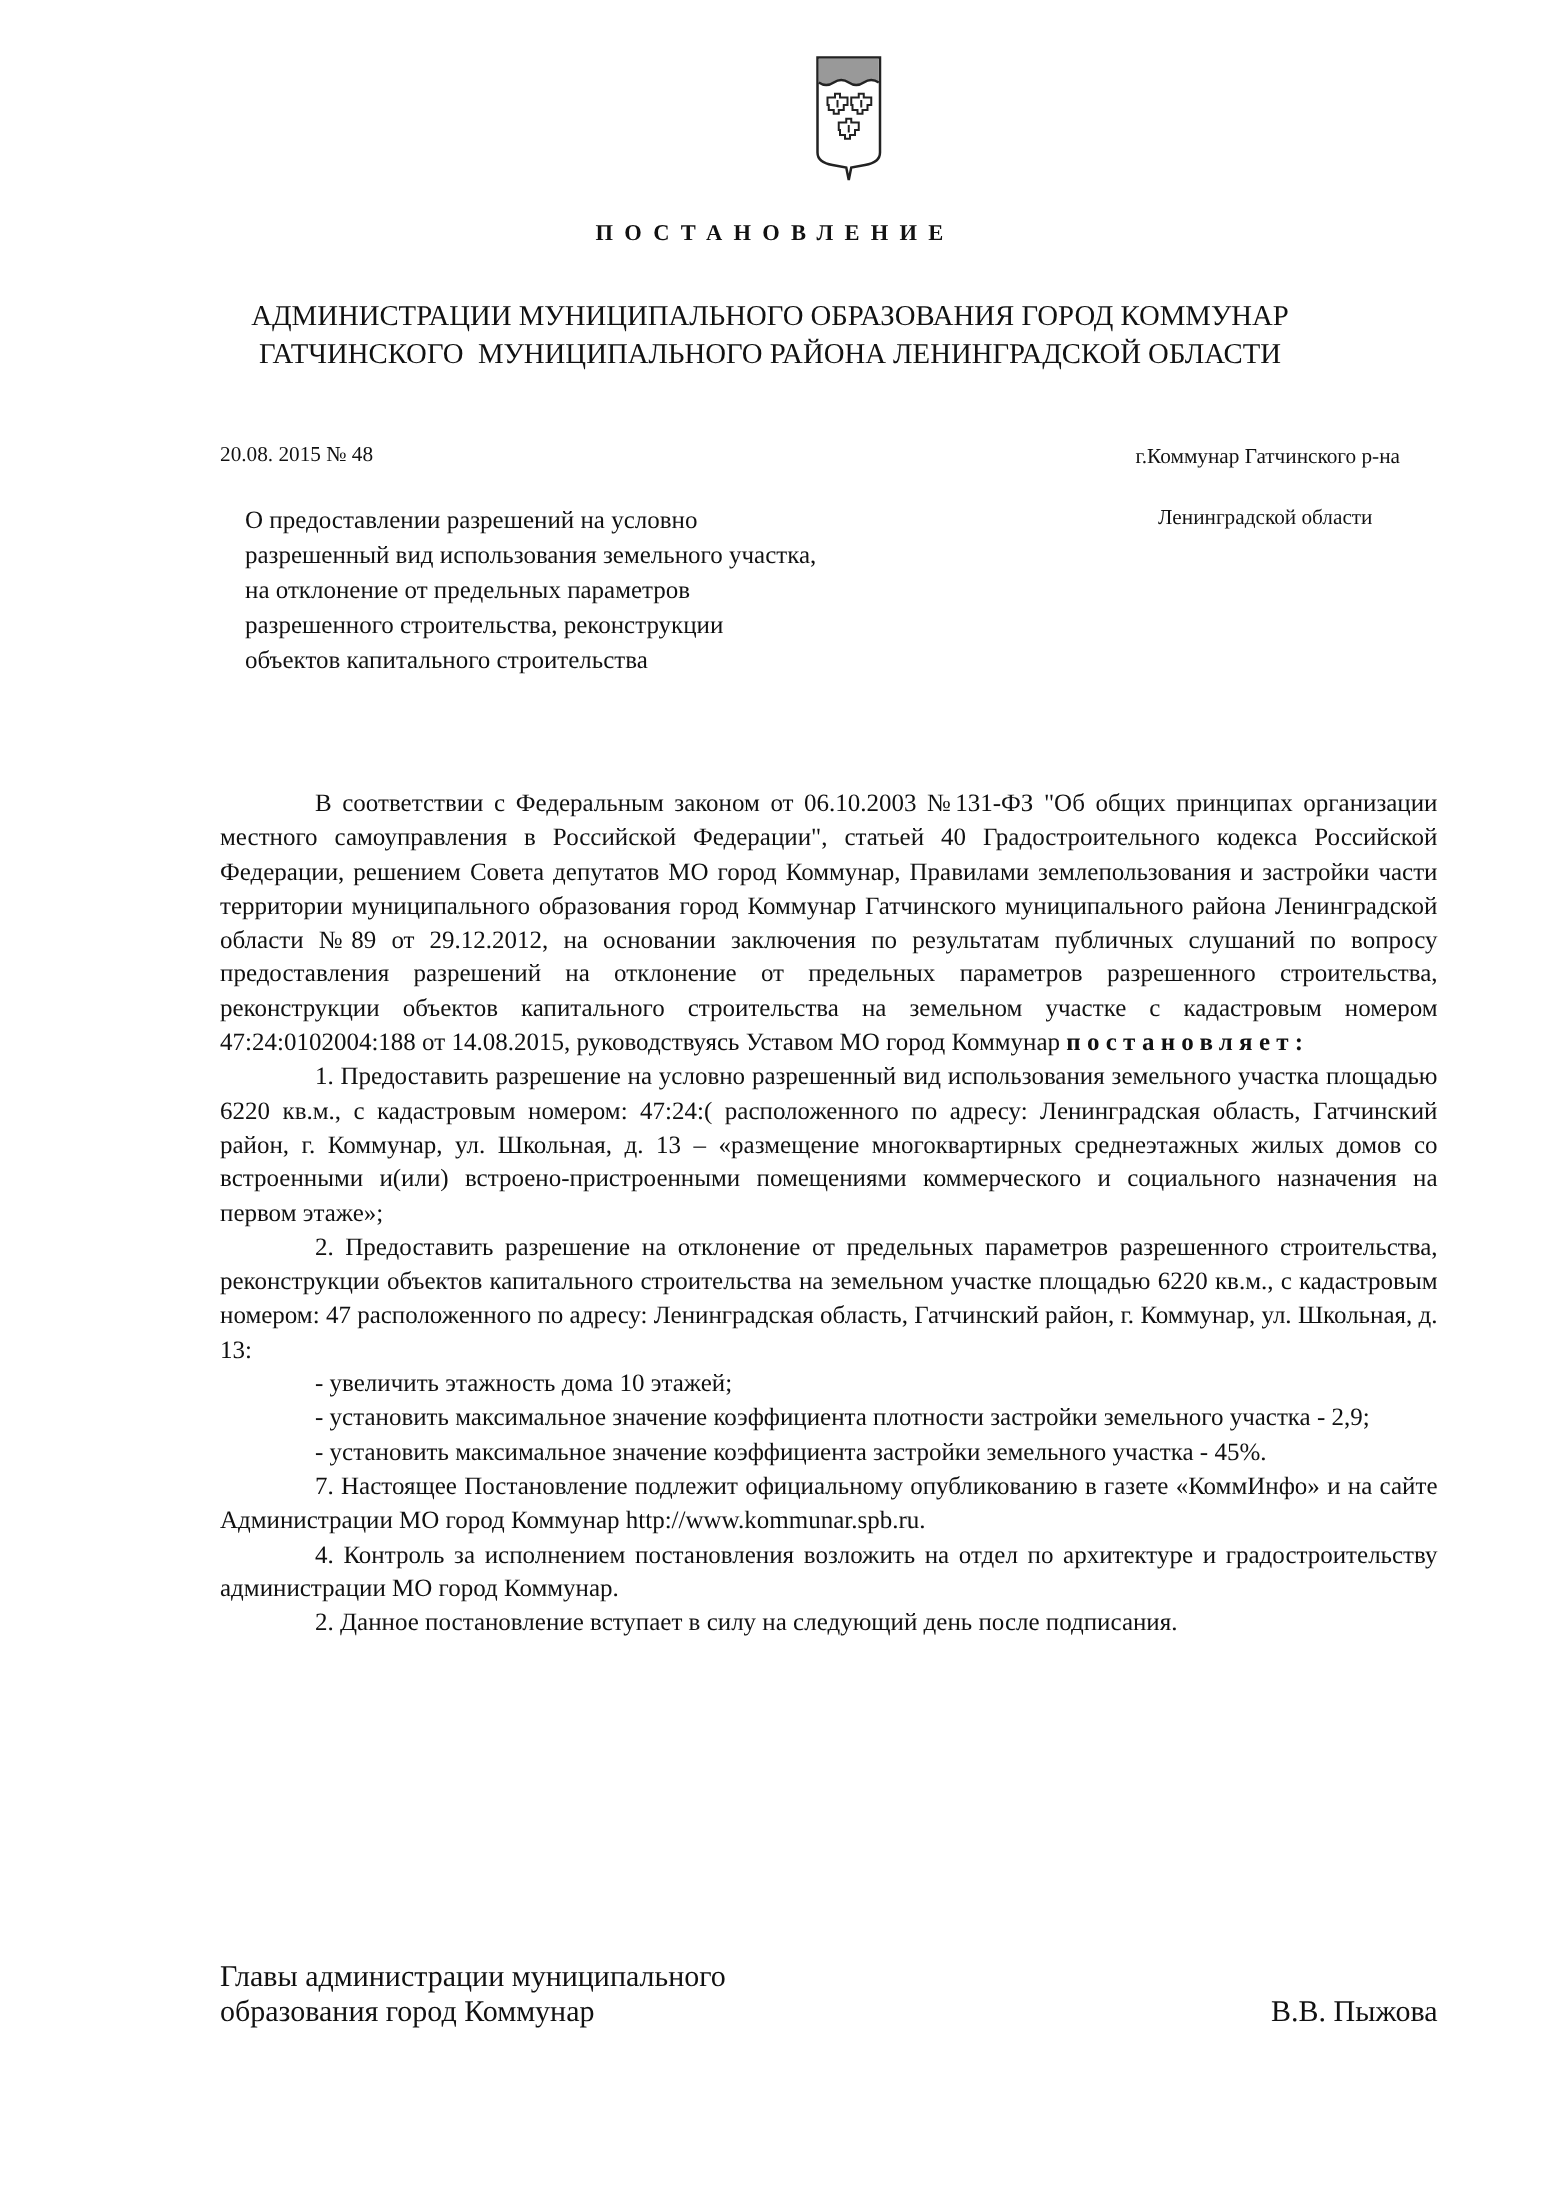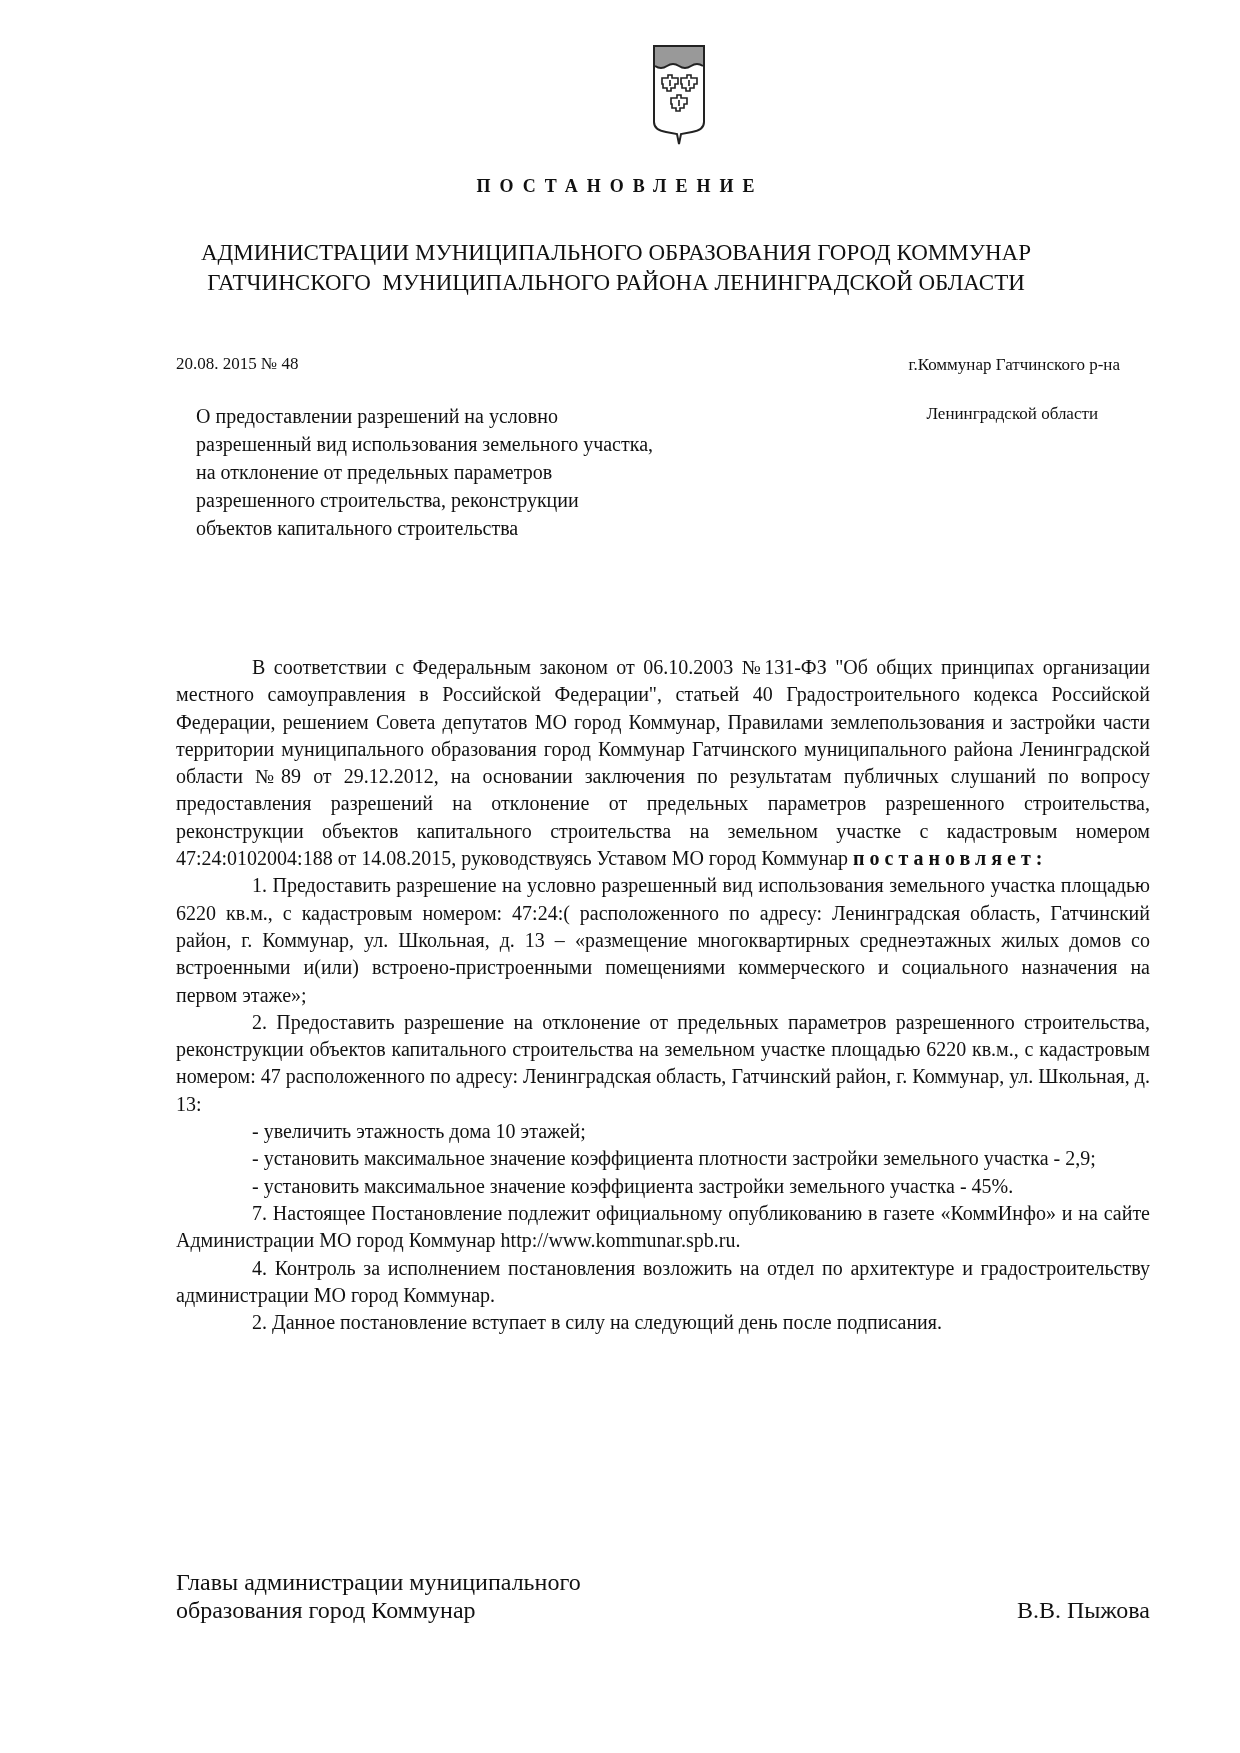--- a/index.html
+++ b/index.html
@@ -10,21 +10,21 @@
            font-size: 18px; font-weight: bold; letter-spacing: 9px; }
   .org { position: absolute; left: 0; width: 1232px; top: 238px; text-align: center;
          font-size: 23px; font-weight: normal; line-height: 30px; }
   .date { position: absolute; left: 176px; top: 354px; font-size: 17px; text-align: right; }
   .place { position: absolute; left: 820px; top: 352px; width: 300px; text-align: right;
            font-size: 17px; line-height: 26px; }
   .place .l2 { display: block; padding-right: 22px; margin-top: 23px; }
   .subject { position: absolute; left: 176px; top: 402px; width: 460px;
              font-size: 20px; line-height: 28px; margin-left: 20px; }
   .body { position: absolute; left: 176px; top: 630px; width: 974px;
-          font-size: 20px; line-height: 27.3px; text-align: justify; margin-top: 24px; }
+          font-size: 20px; line-height: 27.3px; text-align: justify; }
   .body p { margin: 0; }
   .ind { text-indent: 76px; }
   .bold-sp { font-weight: bold; letter-spacing: 5px; }
   .sign { position: absolute; left: 176px; top: 1568px; width: 974px;
           font-size: 24px; line-height: 28px; }
   .sign .name { position: absolute; right: 0; bottom: 0; }
 </style>
 </head>
 <body>
 

